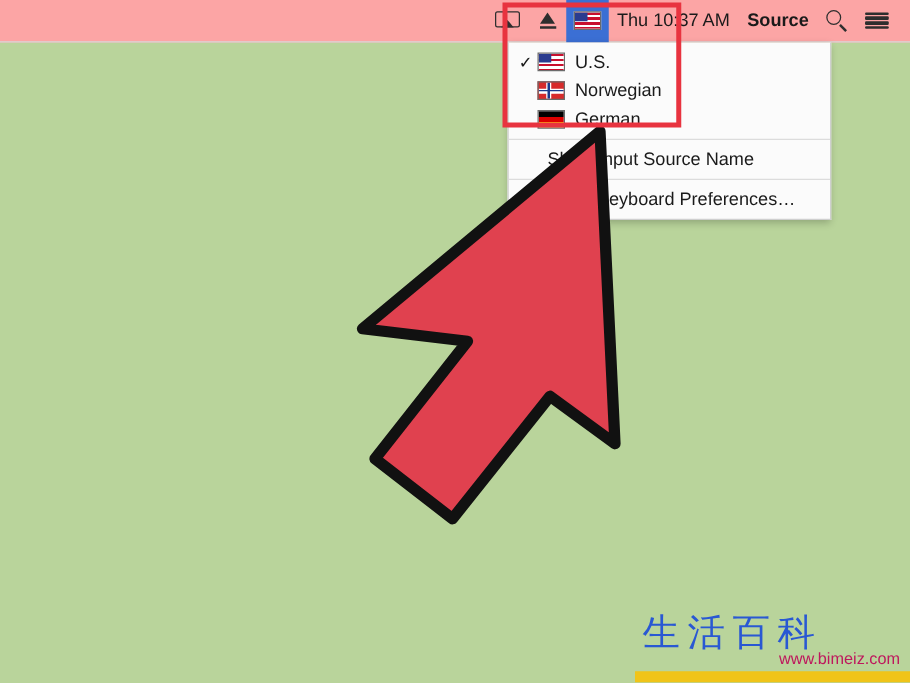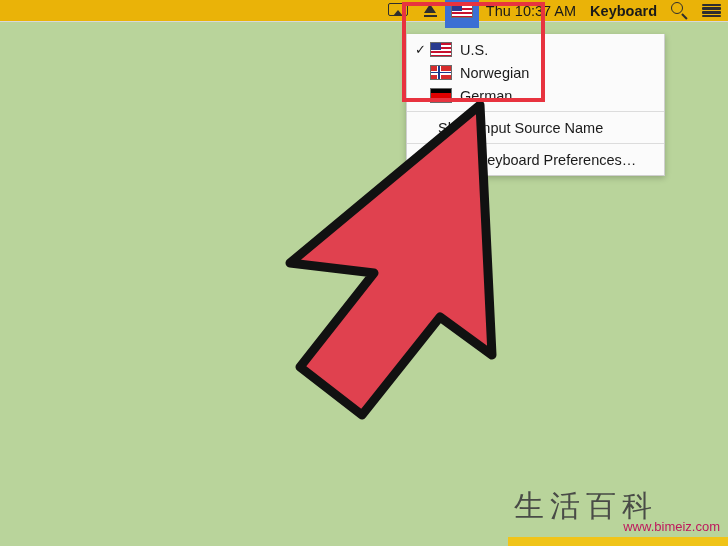--- a/index.html
+++ b/index.html
@@ -13,28 +13,28 @@
     font-family: "Liberation Sans", sans-serif;
     overflow: hidden;
     position: relative;
   }
 
   
   #menubar {
     position: absolute;
     top: 0; left: 0;
     width: 728px;
-    height: 22px;
-    background: #eab308;
+    height: 34px;
+    background: #fca5a5;
     border-bottom: 1px solid #d8d8d8;
     display: flex;
     align-items: center;
     justify-content: flex-end;
     box-sizing: border-box;
-    padding-right: 0;
+    padding-right: 10px;
   }
   .mb-item {
     display: flex;
     align-items: center;
     height: 34px;
     padding: 0 7px;
     font-size: 14.5px;
     color: #1a1a1a;
     white-space: nowrap;
   }
@@ -277,21 +277,21 @@
     width: 220px;
     height: 9px;
     background: #f0c419;
   }
   #wm-logo {
     position: absolute;
     left: 6px;
     top: 0;
     font-size: 30px;
     letter-spacing: 6px;
-    color: #404040;
+    color: #1d4ed8;
     font-family: "DejaVu Sans", sans-serif;
     opacity: 0.92;
   }
   #wm-url {
     position: absolute;
     right: 8px;
     bottom: 12px;
     font-size: 13px;
     color: #be185d;
     font-family: "Liberation Sans", sans-serif;
@@ -318,21 +318,21 @@
 
   <div id="menubar-flag-item">
     <span class="flag us">
       <span class="stripes"></span>
       <span class="canton"></span>
     </span>
   </div>
 
   <div class="mb-item">Thu 10:37 AM</div>
 
-  <div class="mb-item bold">Keyboard</div>
+  <div class="mb-item bold">Source</div>
 
   <div class="mb-item">
     <span class="icon-search">
       <span class="ring"></span>
       <span class="handle"></span>
     </span>
   </div>
 
   <div class="mb-item">
     <span class="icon-list">

